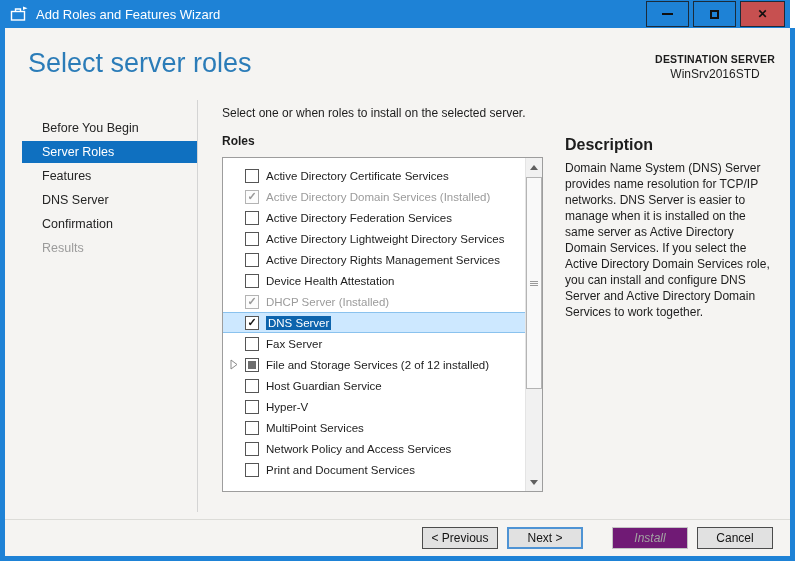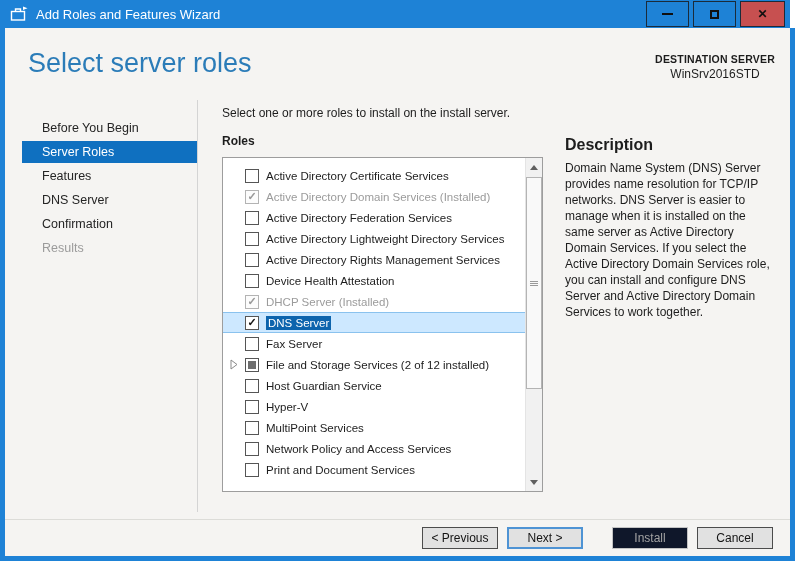--- a/index.html
+++ b/index.html
@@ -64,21 +64,21 @@
   .desc-title{position:absolute;left:565px;top:136px;font-size:16px;font-weight:bold;color:var(--text);}
   .desc-text{position:absolute;left:565px;top:160px;width:212px;font-size:12px;line-height:16px;color:var(--text);}
 
   
   .hdivider{position:absolute;left:5px;top:519px;width:785px;height:1px;background:#dcdcd8;}
   .footer{position:absolute;top:527px;right:22px;display:flex;}
   .btn{width:76px;height:22px;background:#e1e1e1;border:1px solid #4c4c4c;font-size:12px;color:#141414;display:flex;align-items:center;justify-content:center;cursor:pointer;}
   .btn + .btn{margin-left:9px;}
   .btn[data-name="install-button"]{margin-left:29px;}
   .btn-default{border:2px solid #4e93d4;}
-  .btn-disabled{background:#0f172a;border:1px solid #c3c3c3;color:#a2a2a2;cursor:default;}
+  .btn-disabled{background:#701a75;border:1px solid #c3c3c3;color:#a2a2a2;cursor:default;font-style:italic;}
 </style>
 </head>
 <body>
 
 <div class="window" data-name="wizard-window">
   <div class="content-bg" data-name="content-background"></div>
 
   <div class="titlebar" data-name="titlebar">
     <span class="app-icon" data-name="wizard-app-icon">
       <svg width="18" height="16" viewBox="0 0 18 16">
@@ -113,21 +113,21 @@
   <nav class="steps" data-name="wizard-steps">
       <div class="side-item" data-name="sidebar-item-before-you-begin">Before You Begin</div>
       <div class="side-item selected" data-name="sidebar-item-server-roles">Server Roles</div>
       <div class="side-item" data-name="sidebar-item-features">Features</div>
       <div class="side-item" data-name="sidebar-item-dns-server">DNS Server</div>
       <div class="side-item" data-name="sidebar-item-confirmation">Confirmation</div>
       <div class="side-item disabled" data-name="sidebar-item-results">Results</div>
     </nav>
   <div class="vdivider" data-name="sidebar-divider"></div>
 
-  <div class="instruction" data-name="instruction-text">Select one or more roles to install on the install server.</div>
+  <div class="instruction" data-name="instruction-text">Select one or when roles to install on the selected server.</div>
   <div class="roles-label" data-name="roles-label">Roles</div>
 
   <div class="listbox" data-name="roles-listbox">
     <div class="rows" data-name="roles-rows">
         <div class="role-row" data-name="role-row-active-directory-certificate-services">
           <span class="tri-slot" data-name="expand-spacer"></span>
           <span class="cb unchecked" data-name="checkbox-unchecked"></span>
           <span class="role-lbl" data-name="role-label">Active Directory Certificate Services</span>
         </div>
         <div class="role-row" data-name="role-row-active-directory-domain-services-installed">

